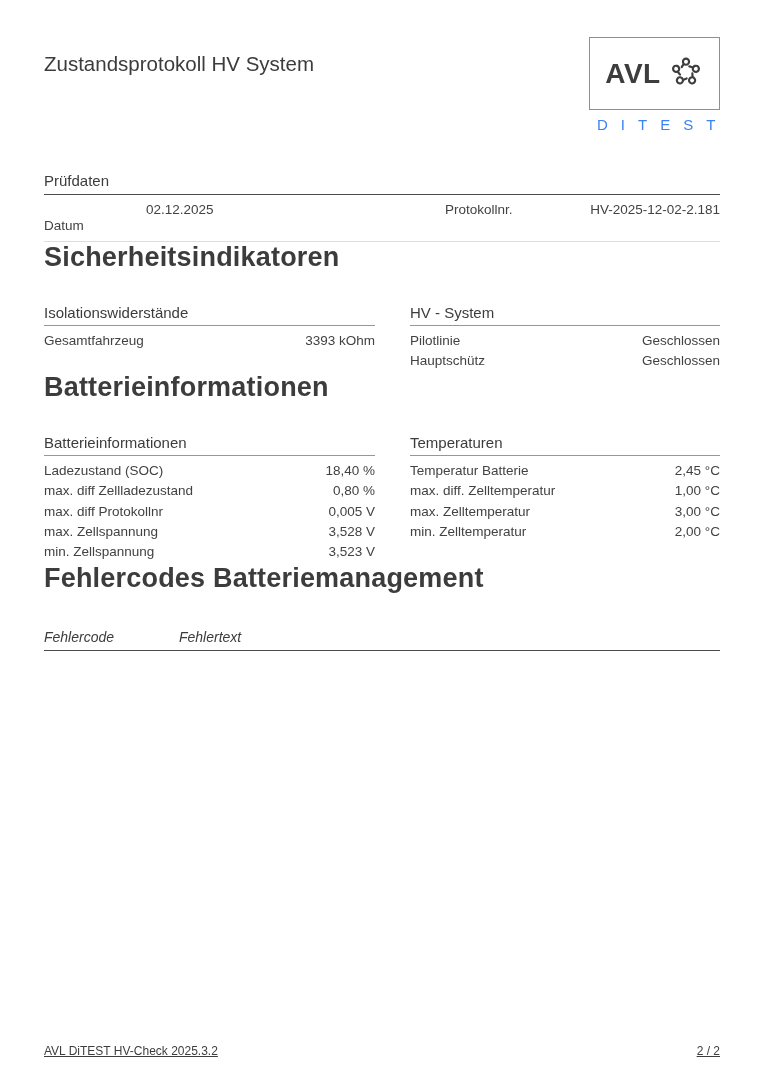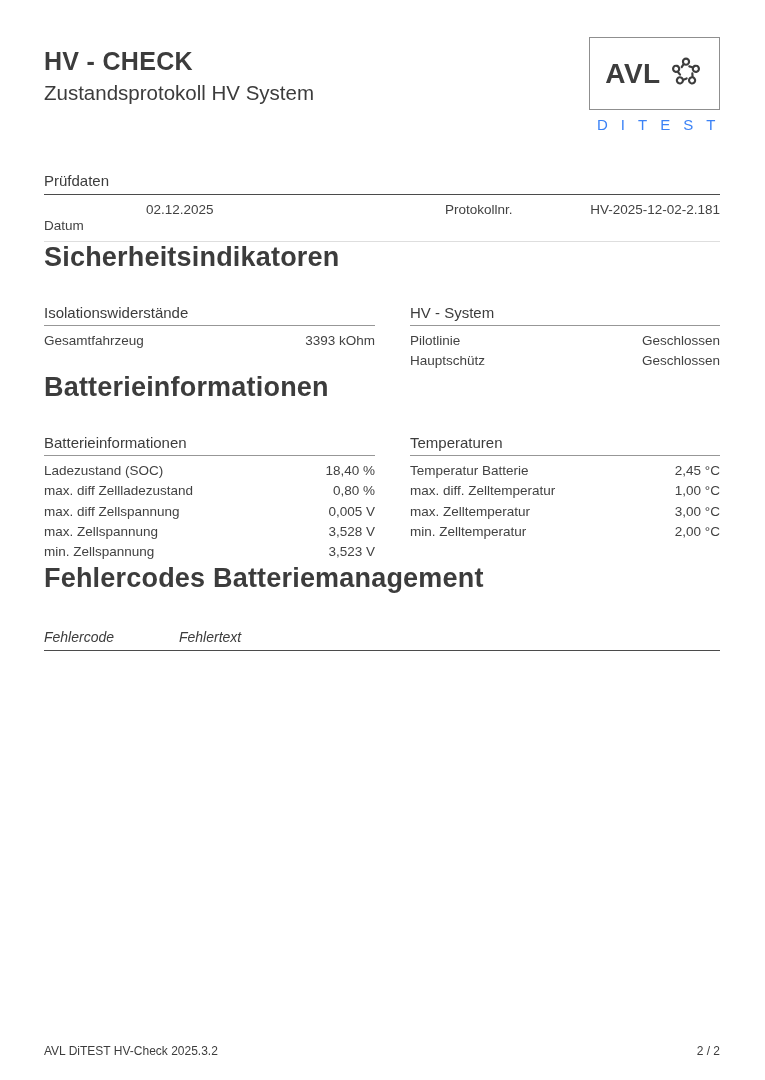--- a/index.html
+++ b/index.html
@@ -62,31 +62,30 @@
 
   
   .error-table-head { display: flex; margin-top: 35px; font-size: 14px; color: #3c3c3c; font-style: italic; }
   .eth-c1 { width: 135px; flex: none; }
   .error-rule { border-top: 1.5px solid #4b4b4b; margin-top: 5px; }
 
   
   .doc-footer {
     position: absolute; left: 44px; right: 45px; top: 1044px;
     display: flex; justify-content: space-between;
-    font-size: 12px; color: #3d3d3d;
+    font-size: 12px; color: #3d3d3d; text-decoration: underline;
   }
 </style>
 </head>
 <body>
 
 <div class="page">
 
   <div class="doc-header">
     <div class="title-block">
-      <div class="doc-title">HV - CHECK</div>
       <div class="doc-subtitle">Zustandsprotokoll HV System</div>
     </div>
     <div class="logo-block">
       <div class="logo-box">
         <span class="logo-avl">AVL</span>
         <span>
           <svg width="36" height="36" viewBox="0 0 40 40">
             <g fill="none" stroke="#3d3d3d" stroke-width="2.4" stroke-linecap="round">
               <g transform="rotate(0 20 20)">
                   <circle cx="20" cy="8.5" r="3.4"></circle>
@@ -166,21 +165,21 @@
       <div class="kv-rows">
         <div class="kv-row">
           <span class="lbl">Ladezustand (SOC)</span>
           <span class="val">18,40 %</span>
         </div>
         <div class="kv-row">
           <span class="lbl">max. diff Zellladezustand</span>
           <span class="val">0,80 %</span>
         </div>
         <div class="kv-row">
-          <span class="lbl">max. diff Zellspannung</span>
+          <span class="lbl">max. diff Protokollnr</span>
           <span class="val">0,005 V</span>
         </div>
         <div class="kv-row">
           <span class="lbl">max. Zellspannung</span>
           <span class="val">3,528 V</span>
         </div>
         <div class="kv-row">
           <span class="lbl">min. Zellspannung</span>
           <span class="val">3,523 V</span>
         </div>

